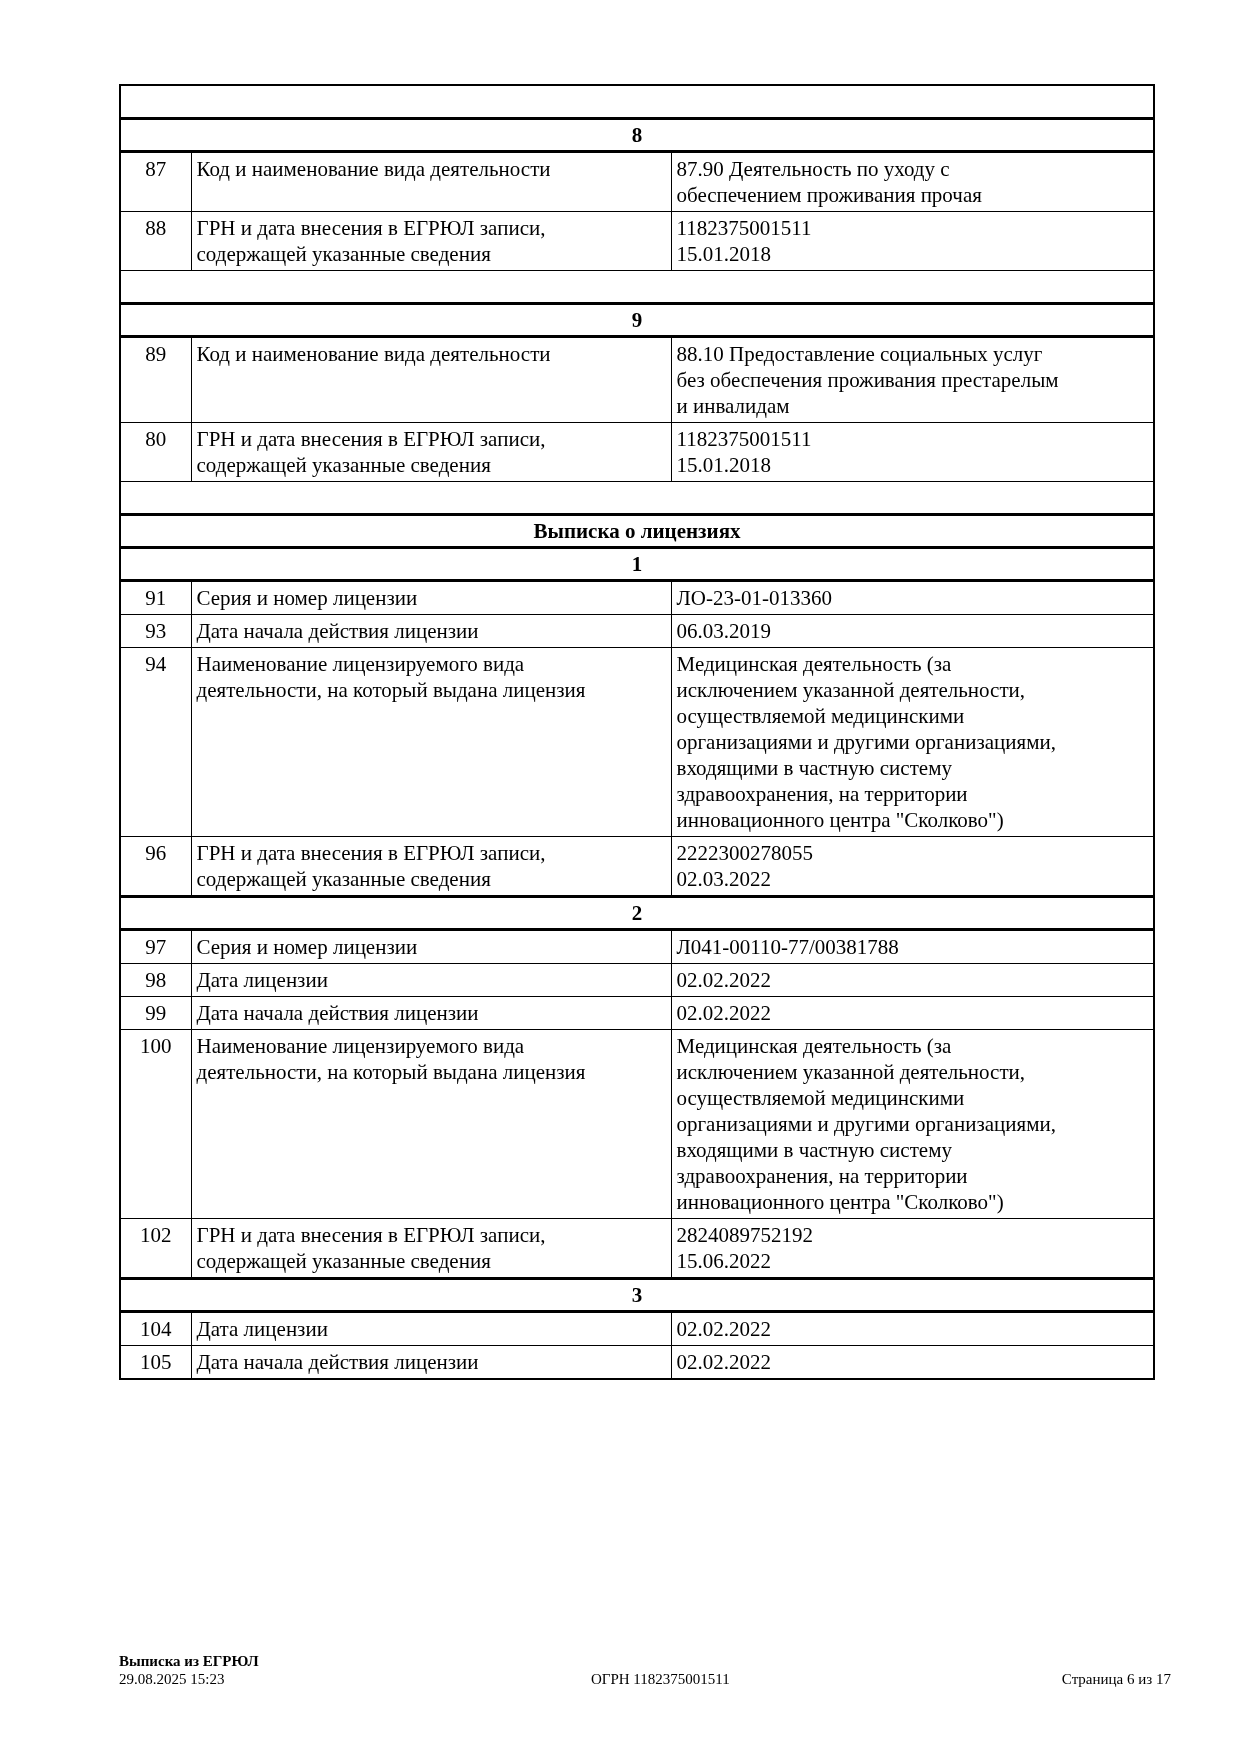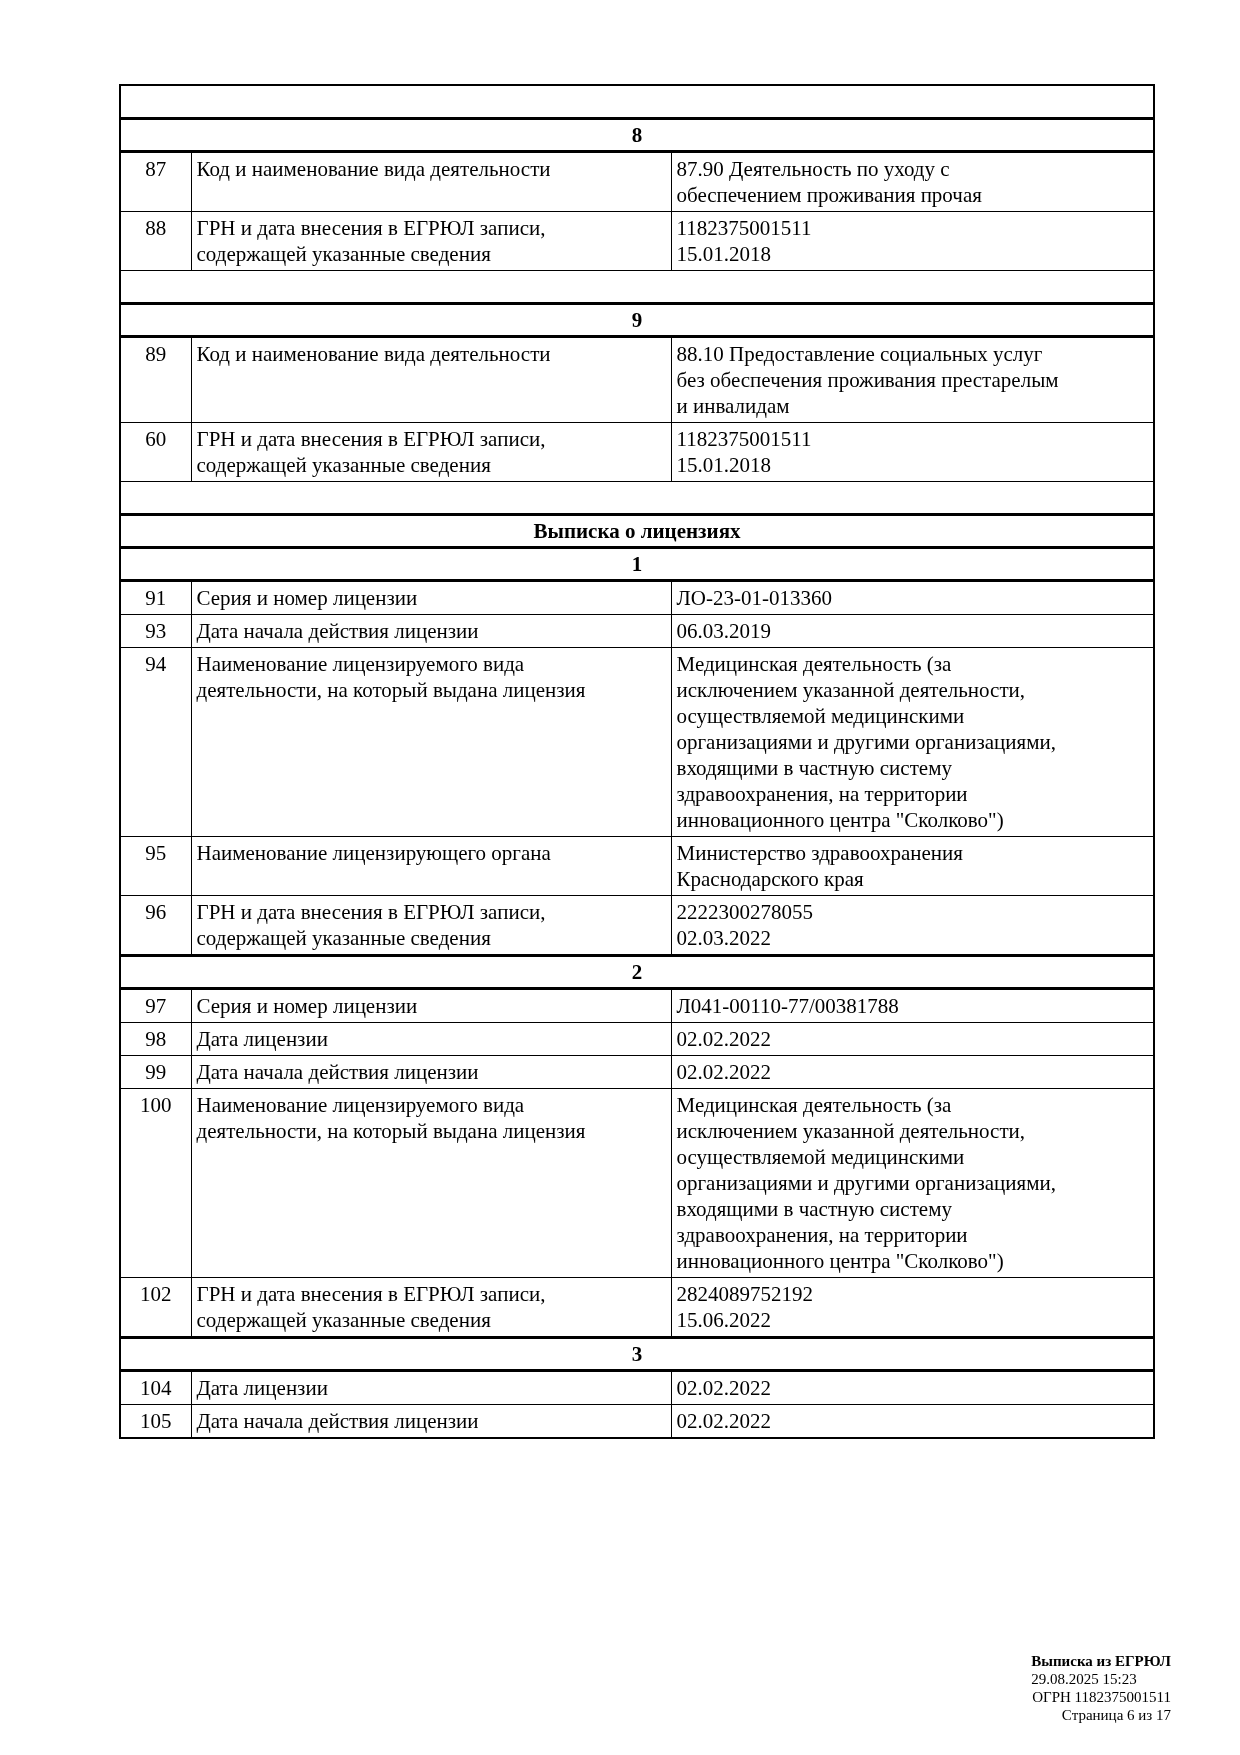--- a/index.html
+++ b/index.html
@@ -42,21 +42,20 @@
   .footer {
     position: absolute;
     left: 119px;
     top: 1652px;
     width: 1052px;
     display: flex;
     justify-content: space-between;
     align-items: flex-end;
     font-size: 15px;
     line-height: 18px;
-    flex-direction: column;
   }
   .footer .doc-title { font-weight: bold; }
   .footer .cell { white-space: nowrap; }
 </style>
 </head>
 <body>
 
 <div class="page">
 
   <table class="egrul">
@@ -115,21 +114,21 @@
             <div>Код и наименование вида деятельности</div>
           </td>
           <td class="value">
             <div>88.10 Предоставление социальных услуг</div>
             <div>без обеспечения проживания престарелым</div>
             <div>и инвалидам</div>
           </td>
         </tr>
         <tr>
           <td class="num">
-            <div>60</div>
+            <div>80</div>
           </td>
           <td class="label">
             <div>ГРН и дата внесения в ЕГРЮЛ записи,</div>
             <div>содержащей указанные сведения</div>
           </td>
           <td class="value">
             <div>1182375001511</div>
             <div>15.01.2018</div>
           </td>
         </tr>
@@ -177,32 +176,20 @@
             <div>деятельности, на который выдана лицензия</div>
           </td>
           <td class="value">
             <div>Медицинская деятельность (за</div>
             <div>исключением указанной деятельности,</div>
             <div>осуществляемой медицинскими</div>
             <div>организациями и другими организациями,</div>
             <div>входящими в частную систему</div>
             <div>здравоохранения, на территории</div>
             <div>инновационного центра "Сколково")</div>
-          </td>
-        </tr>
-        <tr>
-          <td class="num">
-            <div>95</div>
-          </td>
-          <td class="label">
-            <div>Наименование лицензирующего органа</div>
-          </td>
-          <td class="value">
-            <div>Министерство здравоохранения</div>
-            <div>Краснодарского края</div>
           </td>
         </tr>
         <tr>
           <td class="num">
             <div>96</div>
           </td>
           <td class="label">
             <div>ГРН и дата внесения в ЕГРЮЛ записи,</div>
             <div>содержащей указанные сведения</div>
           </td>

